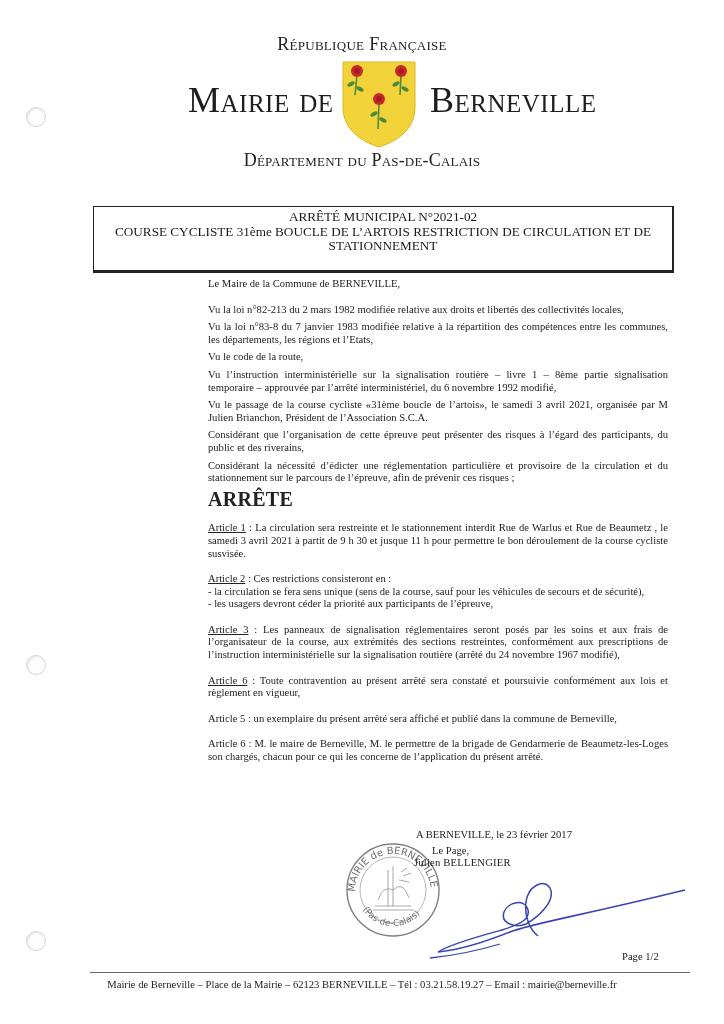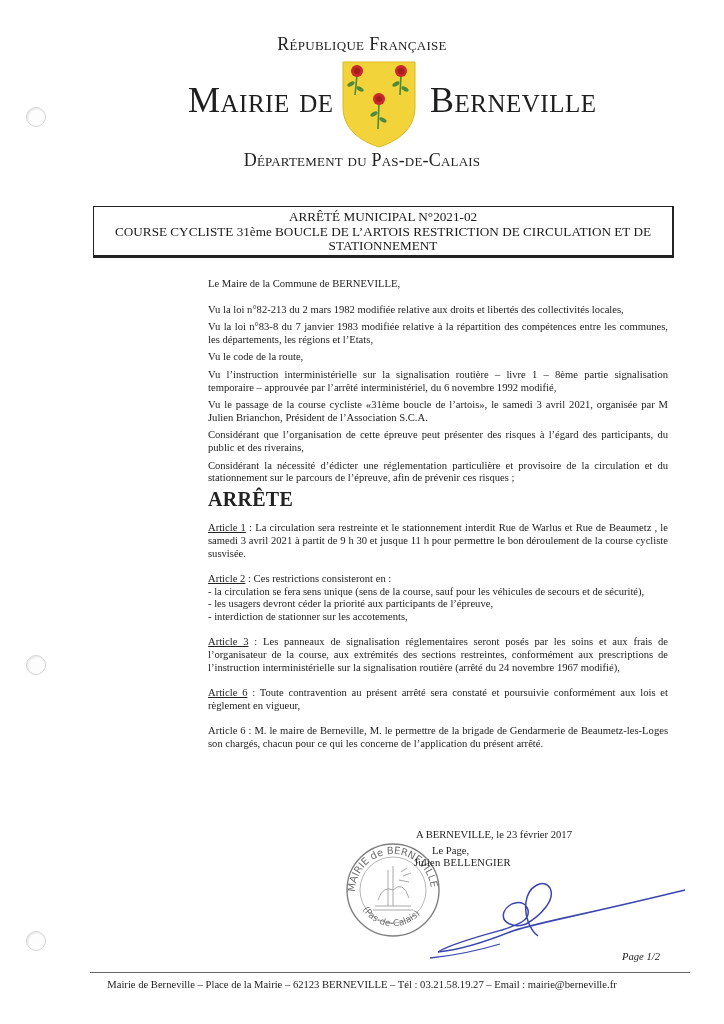--- a/index.html
+++ b/index.html
@@ -13,42 +13,42 @@
   }
   
   .rep { position: absolute; top: 34px; left: 0; width: 724px; text-align: center; font-size: 18px; font-variant: small-caps; letter-spacing: 0.3px; color: #222; }
   .mairie-left { position: absolute; top: 79px; left: 188px; font-size: 36px; font-variant: small-caps; color: #1e1e1e; letter-spacing: 0.5px; }
   .mairie-right { position: absolute; top: 79px; left: 430px; font-size: 36px; font-variant: small-caps; color: #1e1e1e; letter-spacing: 0.5px; }
   .shield { position: absolute; left: 340px; top: 59px; width: 78px; width: 78px; height: 90px; }
   .dept { position: absolute; top: 150px; left: 0; width: 724px; text-align: center; font-size: 18px; font-variant: small-caps; color: #222; letter-spacing: 0.2px; }
 
   
   .titlebox {
-    position: absolute; left: 93px; top: 206px; width: 581px; height: 52px;
+    position: absolute; left: 93px; top: 206px; width: 581px; height: 67px;
     border: 1px solid #222; border-bottom: 3px solid #222; border-right: 2px solid #222; box-sizing: border-box;
     text-align: center; font-size: 13.2px; line-height: 14.5px; padding-top: 3px; color: #1a1a1a;
   }
   .titlebox div { white-space: nowrap; }
 
   
   .body { position: absolute; left: 208px; top: 278px; width: 460px; font-size: 10.6px; line-height: 12.6px; color: #222; }
   .body p { margin: 0; text-align: justify; }
   .gap-s { margin-top: 5px !important; }
   .gap-m { margin-top: 13px !important; }
   .gap-l { margin-top: 17px !important; }
   .arrete-head { text-align: left; font-weight: bold; font-size: 20px; margin-top: 8px !important; letter-spacing: 0.3px; }
   .u { text-decoration: underline; }
 
   .dateline { position: absolute; left: 416px; top: 829px; font-size: 10.6px; color: #222; white-space: nowrap; }
   .sign1 { position: absolute; left: 432px; top: 845px; font-size: 10.6px; color: #222; white-space: nowrap; }
   .sign2 { position: absolute; left: 414px; top: 857px; font-size: 10.6px; color: #222; white-space: nowrap; letter-spacing: 0.2px; }
   .stamp { position: absolute; left: 343px; top: 840px; width: 100px; height: 100px; }
   .signature { position: absolute; left: 420px; top: 880px; width: 270px; height: 80px; }
 
-  .pagenum { position: absolute; left: 622px; top: 951px; font-size: 10.6px; color: #222; font-style: italic; }
+  .pagenum { position: absolute; left: 622px; top: 951px; font-size: 10.6px; color: #222; }
   .footer-rule { position: absolute; left: 90px; top: 972px; width: 600px; height: 0; border-top: 1px solid #666; }
   .footer { position: absolute; left: 0; top: 979px; width: 724px; text-align: center; font-size: 10.6px; color: #222; white-space: nowrap; }
 </style>
 </head>
 <body>
 
 <div class="punch" style="top:107px"></div>
 <div class="punch" style="top:655px"></div>
 <div class="punch" style="top:931px"></div>
 
@@ -97,26 +97,26 @@
   <p class="gap-s">Considérant que l’organisation de cette épreuve peut présenter des risques à l’égard des participants, du public et des riverains,</p>
   <p class="gap-s">Considérant la nécessité d’édicter une réglementation particulière et provisoire de la circulation et du stationnement sur le parcours de l’épreuve, afin de prévenir ces risques ;</p>
 
   <p class="arrete-head">ARRÊTE</p>
 
   <p class="gap-l"><span class="u">Article 1</span><span> : </span><span>La circulation sera restreinte et le stationnement interdit Rue de Warlus et Rue de Beaumetz , le samedi 3 avril 2021 à partit de 9 h 30 et jusque 11 h pour permettre le bon déroulement de la course cycliste susvisée.</span></p>
 
   <p class="gap-m"><span class="u">Article 2</span><span> : </span><span>Ces restrictions consisteront en :</span></p>
   <p>- la circulation se fera  sens unique (sens de la course, sauf pour les véhicules de secours et de sécurité),</p>
   <p>- les usagers devront céder la priorité aux participants de l’épreuve,</p>
-  <p>- interdiction de stationner sur les accotements,</p>
 
   <p class="gap-m"><span class="u">Article 3</span><span> : </span><span>Les panneaux de signalisation réglementaires seront posés par les soins et aux frais de l’organisateur de la course, aux extrémités des sections restreintes, conformément aux prescriptions de l’instruction interministérielle sur la signalisation routière (arrêté du 24 novembre 1967 modifié),</span></p>
 
   <p class="gap-m"><span class="u">Article 6</span><span> :  </span><span>Toute contravention au présent arrêté sera constaté et poursuivie conformément aux lois et règlement en vigueur,</span></p>
 
+  <p class="gap-m"><span>Article 5</span><span> : </span><span>un exemplaire du présent arrêté sera affiché et publié dans la commune de Berneville,</span></p>
 
   <p class="gap-m"><span>Article 6</span><span> : </span><span>M. le maire de Berneville, M. le permettre de la brigade de Gendarmerie de Beaumetz-les-Loges son chargés, chacun pour ce qui les concerne de l’application du présent arrêté.</span></p>
 </div>
 
 <div class="dateline">A BERNEVILLE, le 23 février 2017</div>
 <svg class="stamp" viewBox="0 0 100 100">
   <circle cx="50" cy="50" r="46" fill="none" stroke="#555" stroke-width="1.4" opacity="0.75"></circle>
   <circle cx="50" cy="50" r="33" fill="none" stroke="#777" stroke-width="0.9" opacity="0.6"></circle>
   <defs>
     <path id="arcTop" d="M 12 52 A 38 38 0 0 1 88 52"></path>

